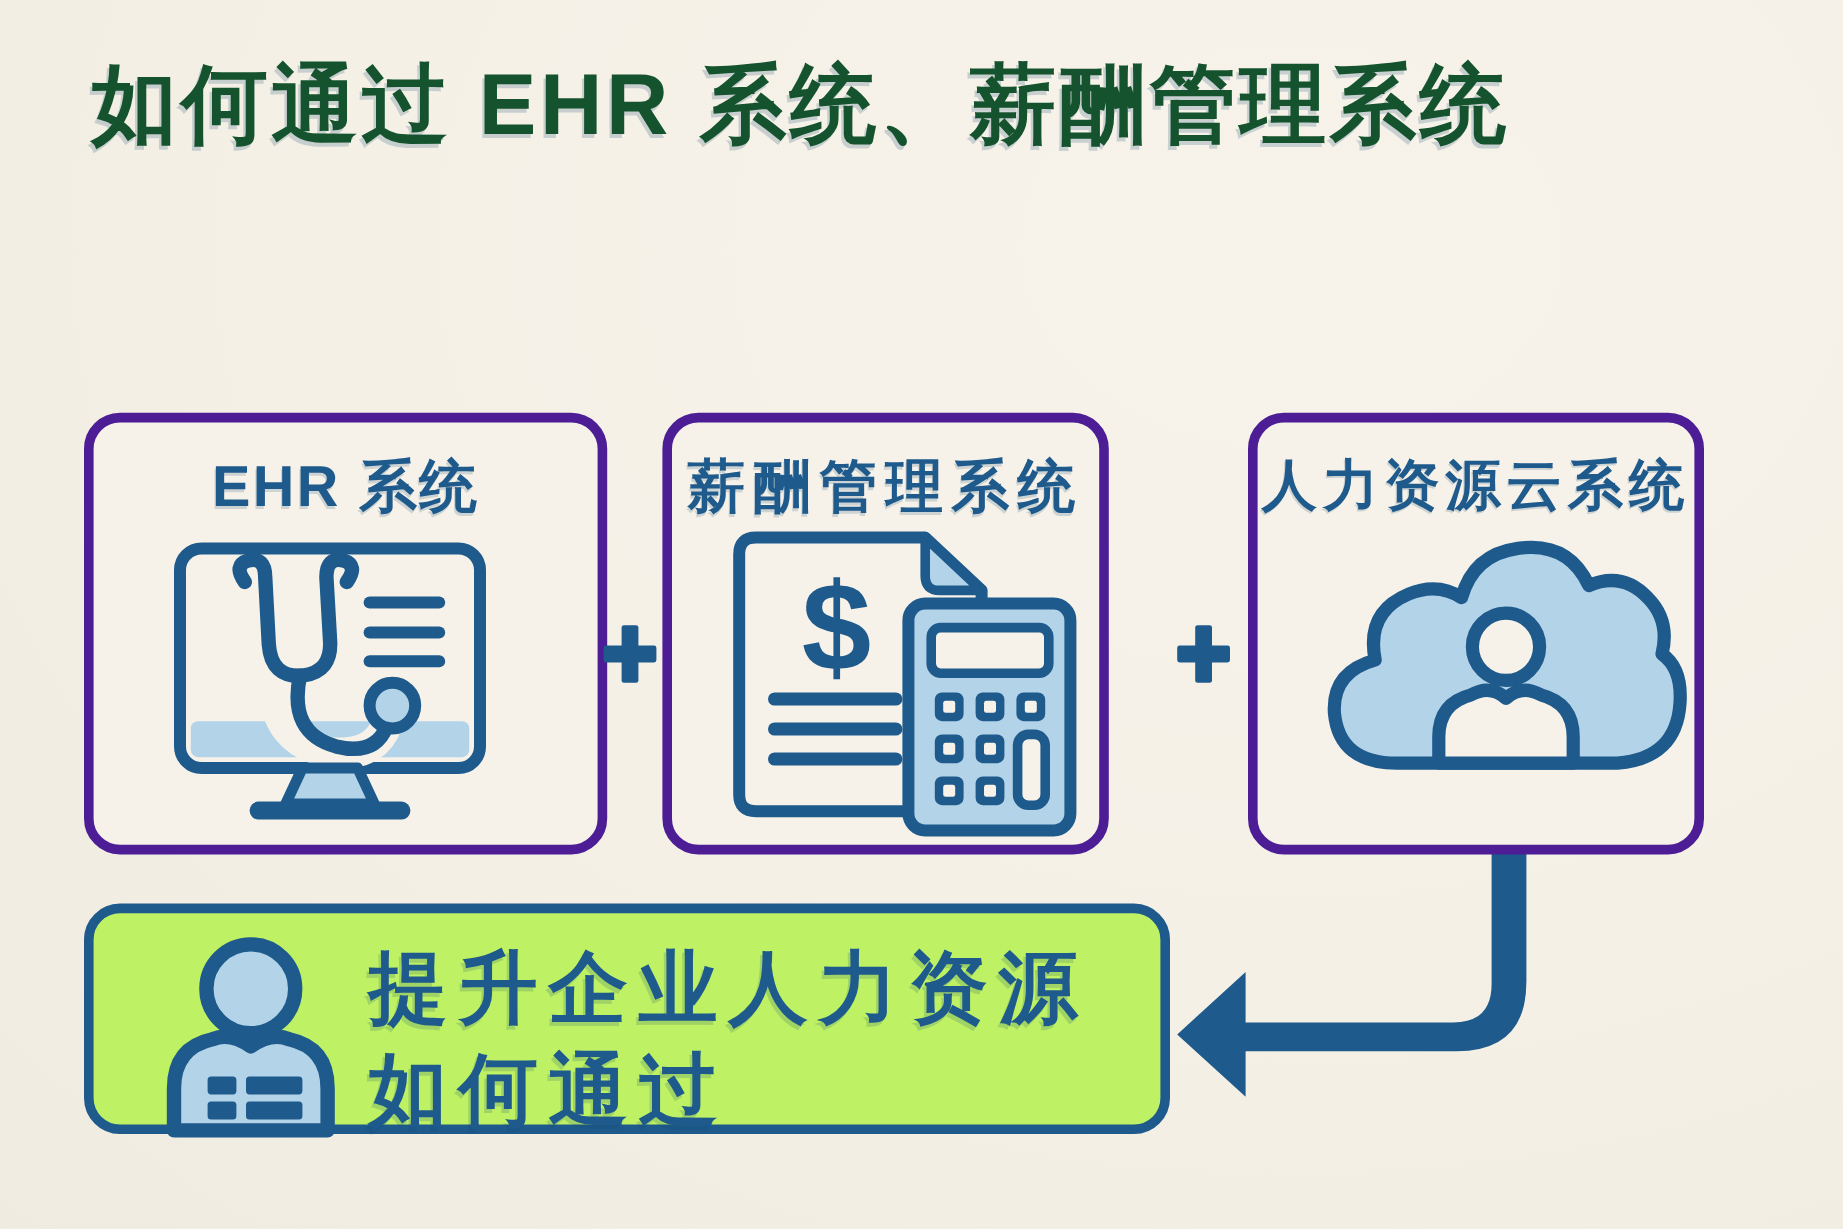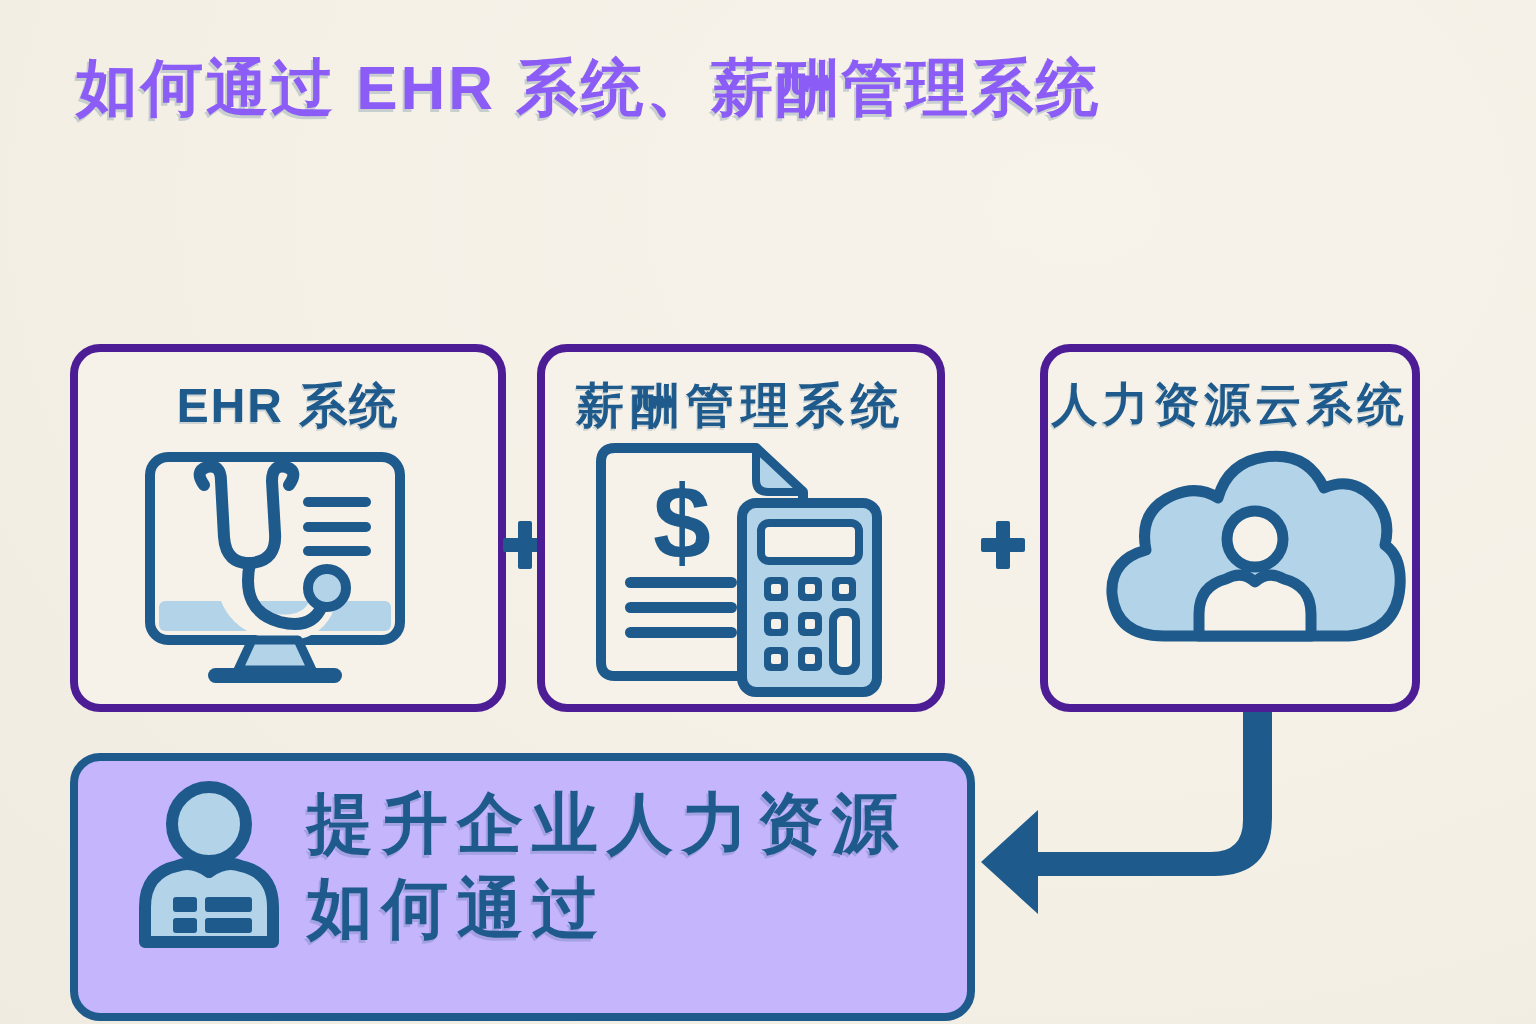--- a/index.html
+++ b/index.html
@@ -6,56 +6,56 @@
   body{
     width:1536px;height:1024px;position:relative;overflow:hidden;
     background:#f4f0e6;
     background-image:radial-gradient(ellipse at 70% 20%, #f7f3ea 0%, #f4f0e6 55%, #efebe0 100%);
     font-family:"Liberation Sans","DejaVu Sans",sans-serif;
   }
   .abs{position:absolute;}
   
   .title{
     left:64px;top:40px;width:1450px;
-    font-size:62px;font-weight:bold;color:#8b5cf6;
+    font-size:72px;font-weight:bold;color:#14532d;
     line-height:96px;letter-spacing:3px;
     text-shadow:-2px 3px 0 rgba(21,70,108,0.20);
     white-space:nowrap;
   }
   .title .line1{padding-left:12px;}
   
   .sysbox{
     top:344px;height:368px;box-sizing:border-box;
     border:8px solid #4c1d95;border-radius:30px;
     background:#f6f2e9;z-index:2;
   }
   .box1{left:70px;width:436px;}
-  .box2{left:537px;width:408px;}
+  .box2{left:552px;width:372px;}
   .box3{left:1040px;width:380px;}
   .sysbox .label{
     margin-top:22px;text-align:center;
     font-weight:bold;color:#1e5a8c;white-space:nowrap;
     text-shadow:-1px 2px 0 rgba(21,70,108,0.18);
   }
   .box1 .label{font-size:48px;letter-spacing:2px;}
   .box2 .label{font-size:48px;letter-spacing:7px;}
   .box3 .label{font-size:46px;letter-spacing:5px;}
   
   .plus{width:44px;height:48px;z-index:2;}
   .plus::before,.plus::after{content:"";position:absolute;background:#1e5a8c;border-radius:2px;}
   .plus::before{left:0;top:17px;width:44px;height:14px;}
   .plus::after{left:15px;top:0;width:14px;height:48px;}
   .plus1{left:503px;top:521px;}
   .plus2{left:981px;top:521px;}
   
   .arrow-svg{left:0;top:0;z-index:1;pointer-events:none;}
   
   .resultbox{
-    left:70px;top:753px;width:905px;height:268px;box-sizing:border-box;
-    border:8px solid #1e5a8c;border-radius:30px;background:#c4b5fd;z-index:2;
+    left:70px;top:753px;width:905px;height:192px;box-sizing:border-box;
+    border:8px solid #1e5a8c;border-radius:30px;background:#bef264;z-index:2;
   }
   .result-text{
     position:absolute;left:229px;top:20px;
     font-size:66px;font-weight:bold;color:#1e5a8c;
     line-height:85px;letter-spacing:9px;white-space:nowrap;
     text-shadow:-2px 3px 0 rgba(21,70,108,0.18);
   }
   .icon{position:absolute;}
 </style>
 </head>

